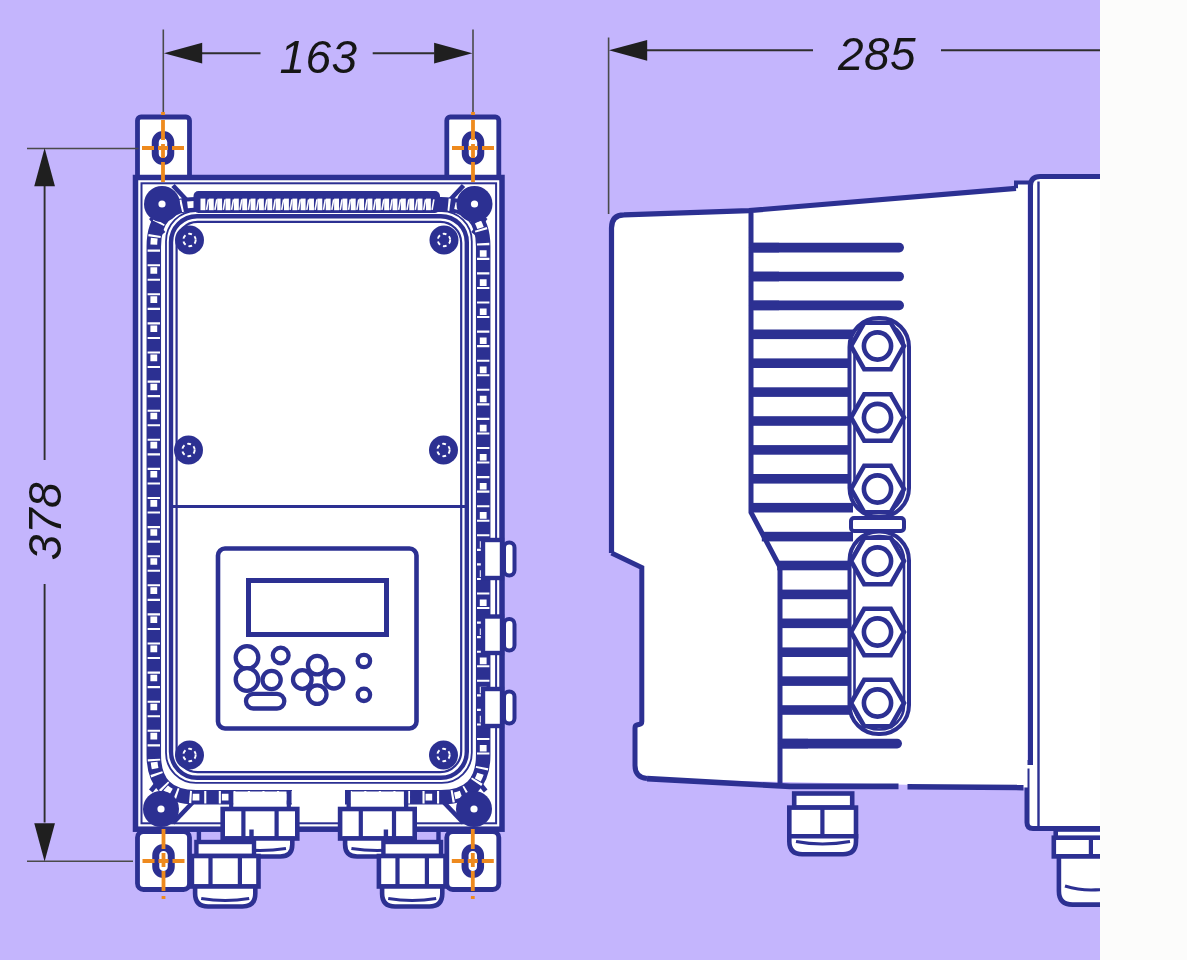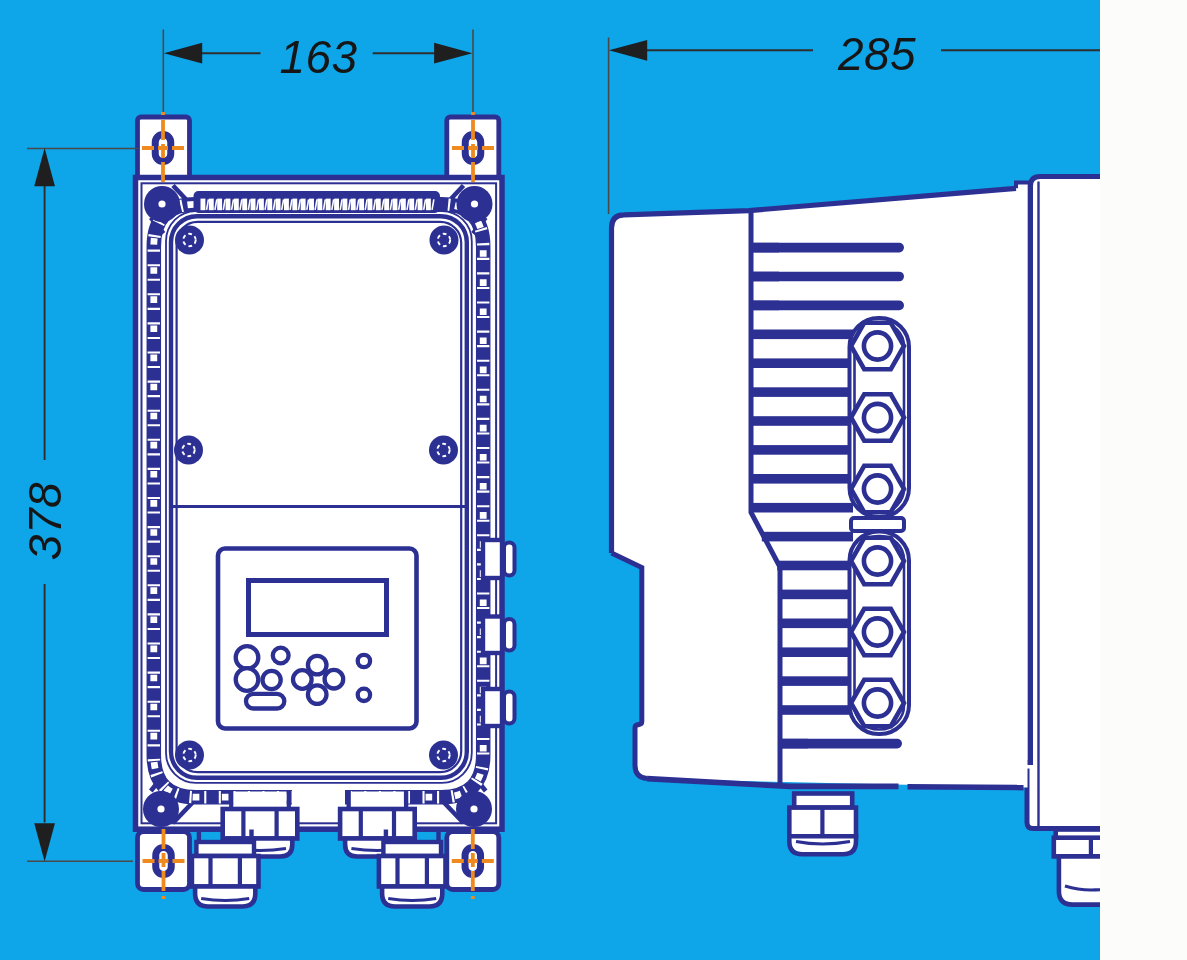--- a/index.html
+++ b/index.html
@@ -1,16 +1,16 @@
 <!DOCTYPE html>
 <html><head>
 <meta charset="utf-8">
 <style>
   html,body { margin:0; padding:0; background:#fcfcfb; }
-  .stage { position:relative; width:1100px; height:960px; background:#0ea5e9; overflow:hidden; }
+  .stage { position:relative; width:1100px; height:960px; background:#c4b5fd; overflow:hidden; }
   svg { display:block; }
   .dimtxt {
     font-family:"Liberation Sans","DejaVu Sans",sans-serif;
     font-style:italic;
     font-size:46px;
     fill:#161616;
     letter-spacing:0.5px;
   }
 </style>
 </head>

